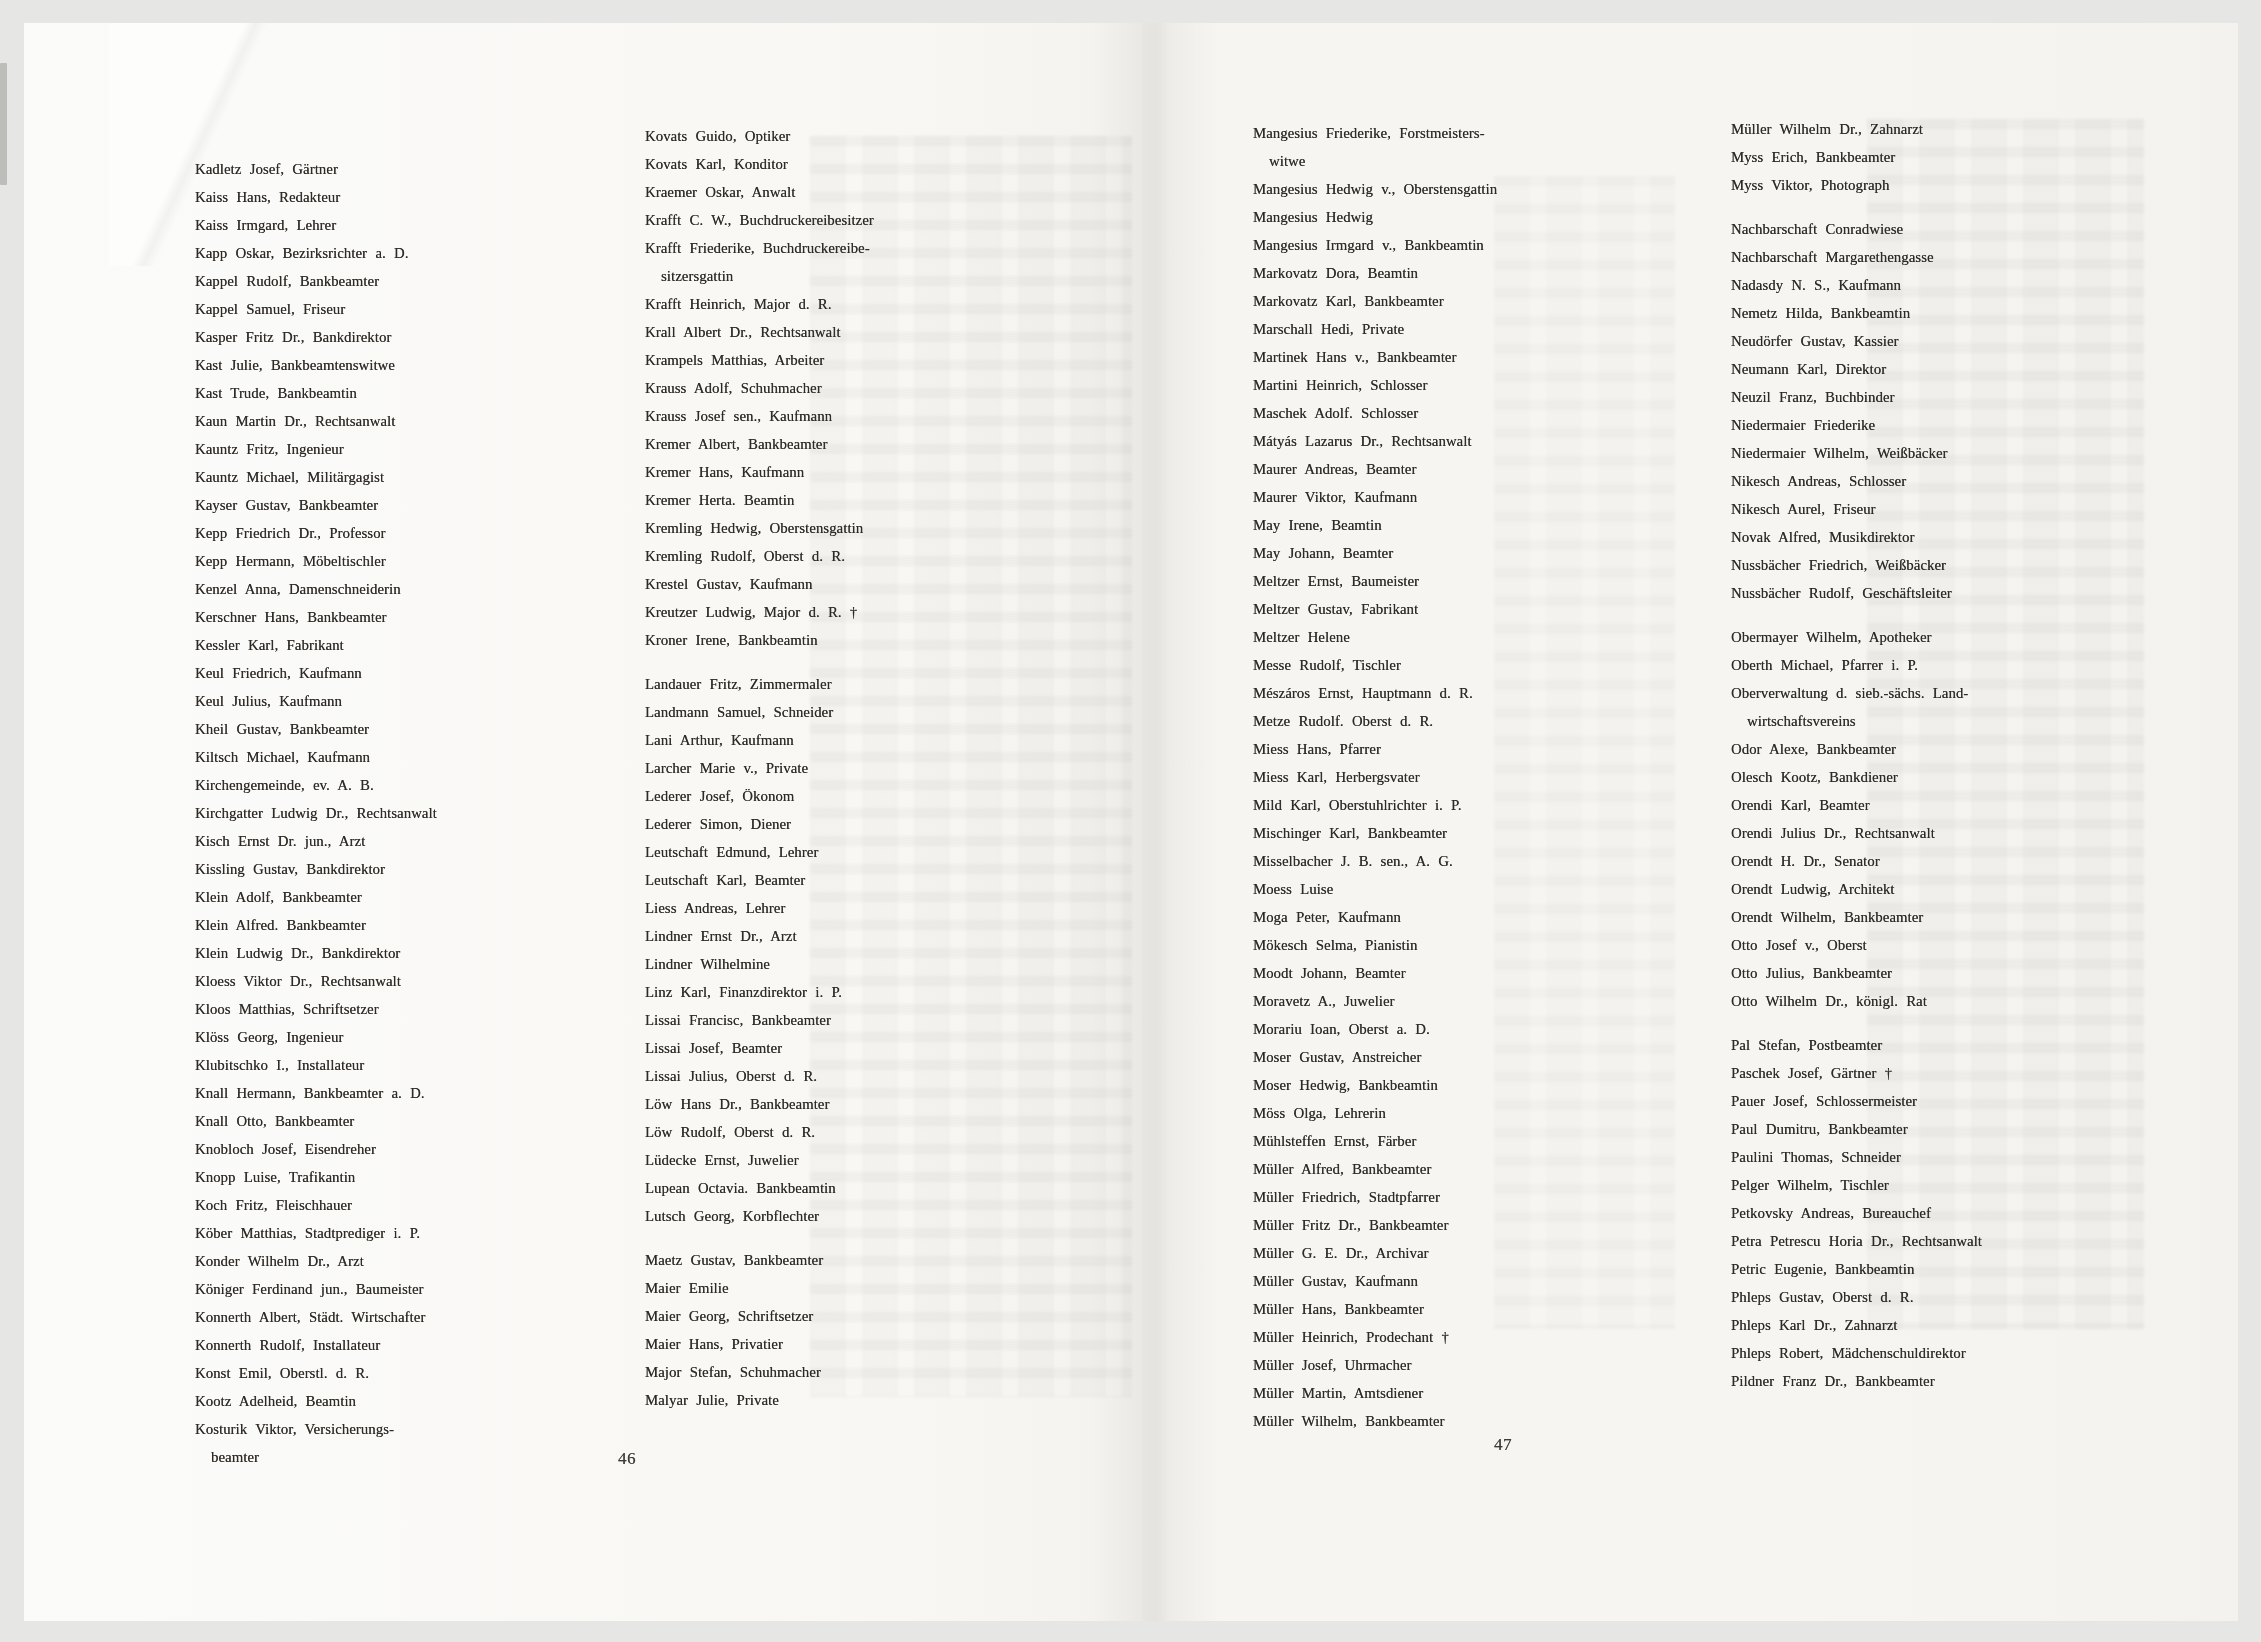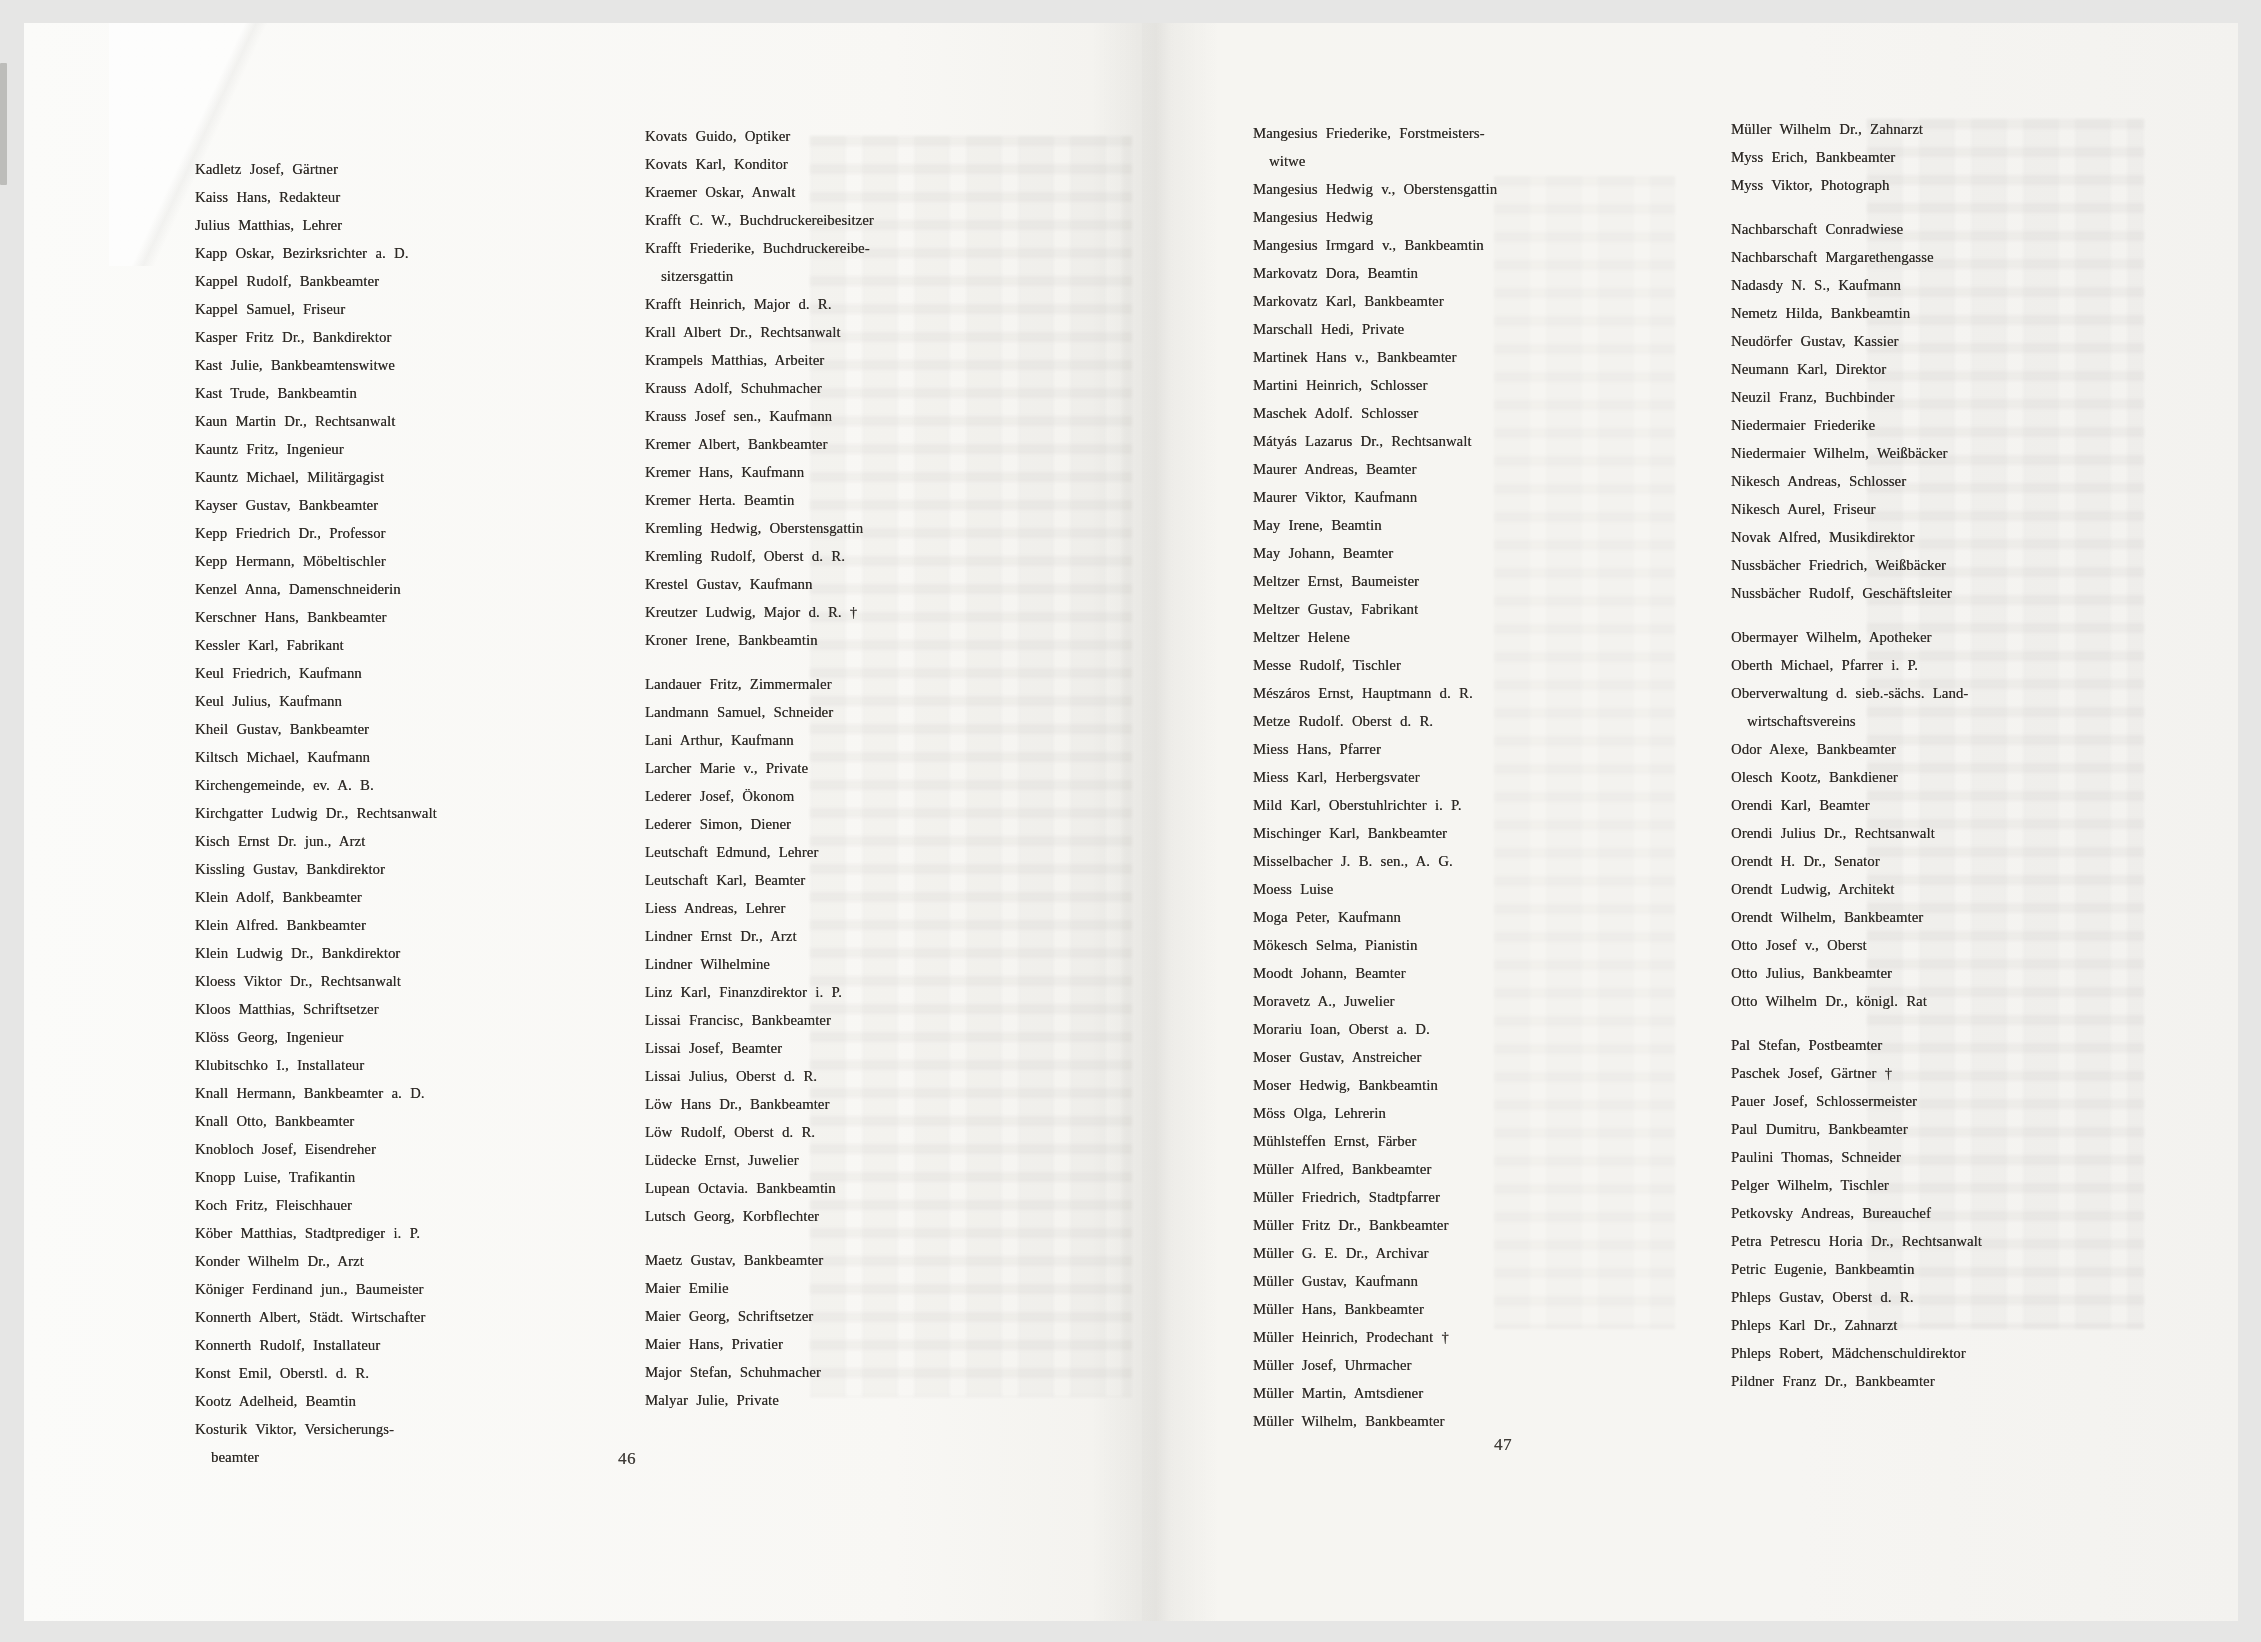--- a/index.html
+++ b/index.html
@@ -91,21 +91,21 @@
   <div class="gutter-shadow"></div>
   <div class="corner-curl"></div>
 
   <div class="ghost ghost-1"></div>
   <div class="ghost ghost-2"></div>
   <div class="ghost ghost-3"></div>
 
   <div class="col col-a">
       <div class="line">Kadletz Josef, Gärtner</div>
       <div class="line">Kaiss Hans, Redakteur</div>
-      <div class="line">Julius Matthias, Lehrer</div>
+      <div class="line">Kaiss Irmgard, Lehrer</div>
       <div class="line">Kapp Oskar, Bezirksrichter a. D.</div>
       <div class="line">Kappel Rudolf, Bankbeamter</div>
       <div class="line">Kappel Samuel, Friseur</div>
       <div class="line">Kasper Fritz Dr., Bankdirektor</div>
       <div class="line">Kast Julie, Bankbeamtenswitwe</div>
       <div class="line">Kast Trude, Bankbeamtin</div>
       <div class="line">Kaun Martin Dr., Rechtsanwalt</div>
       <div class="line">Kauntz Fritz, Ingenieur</div>
       <div class="line">Kauntz Michael, Militärgagist</div>
       <div class="line">Kayser Gustav, Bankbeamter</div>

